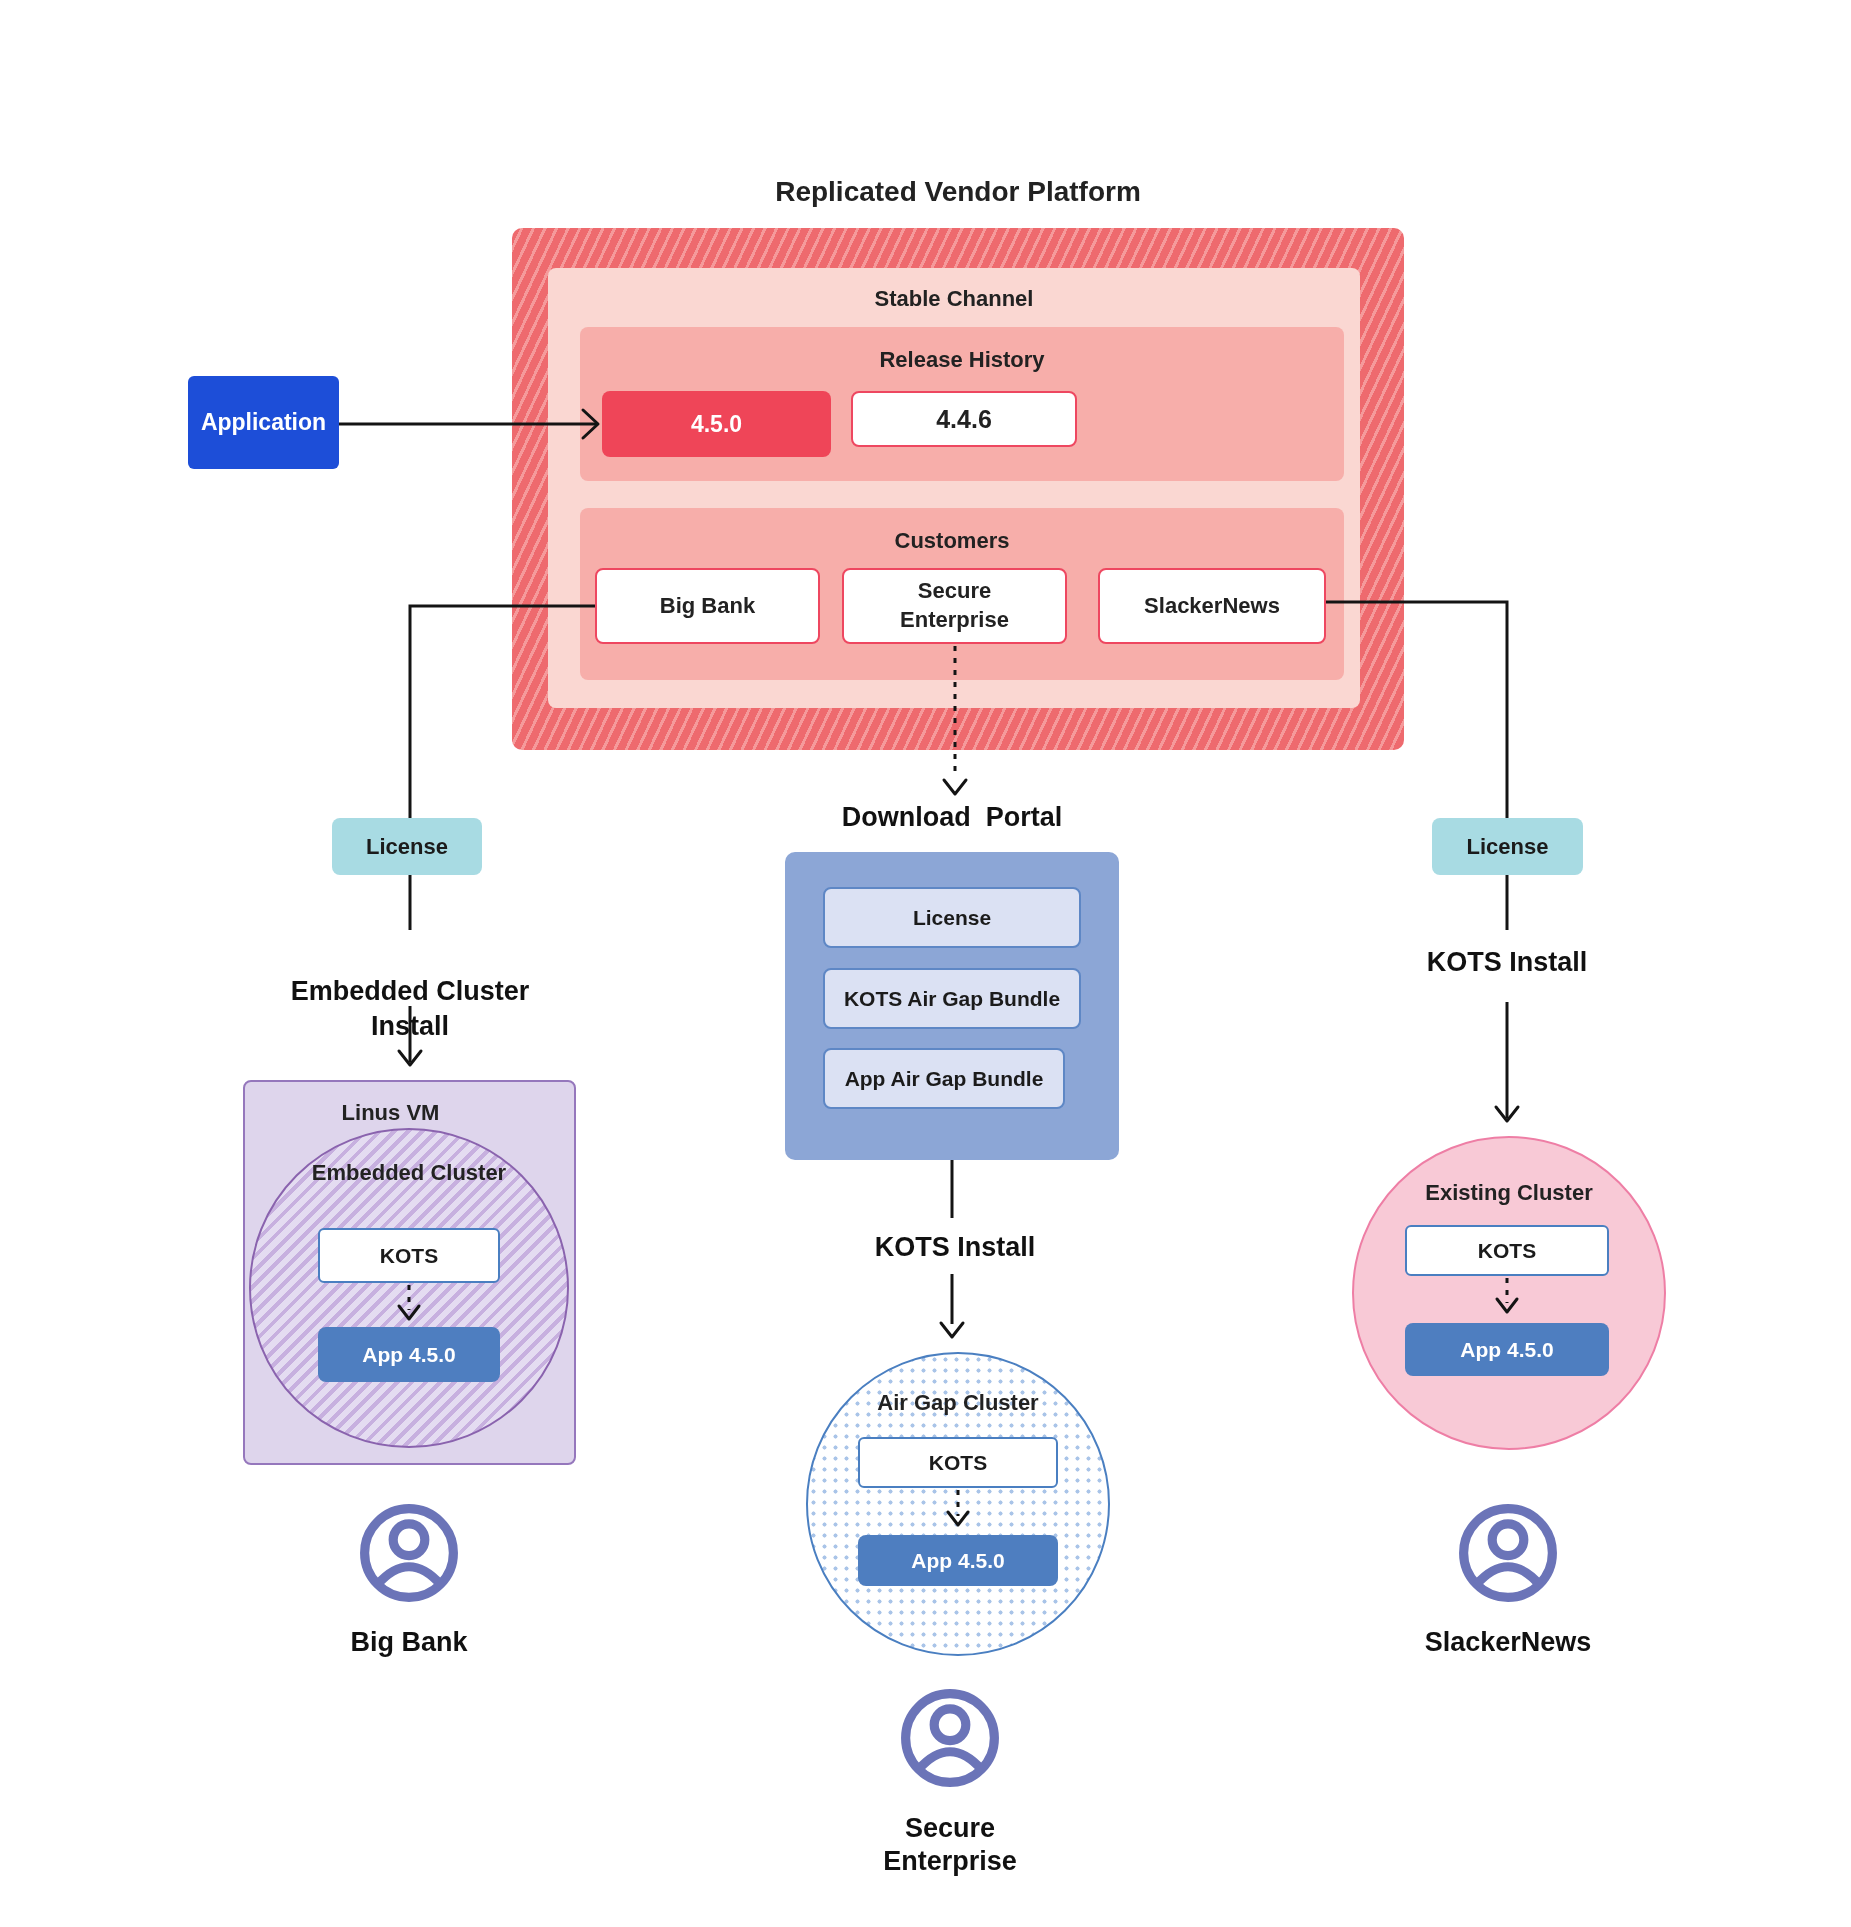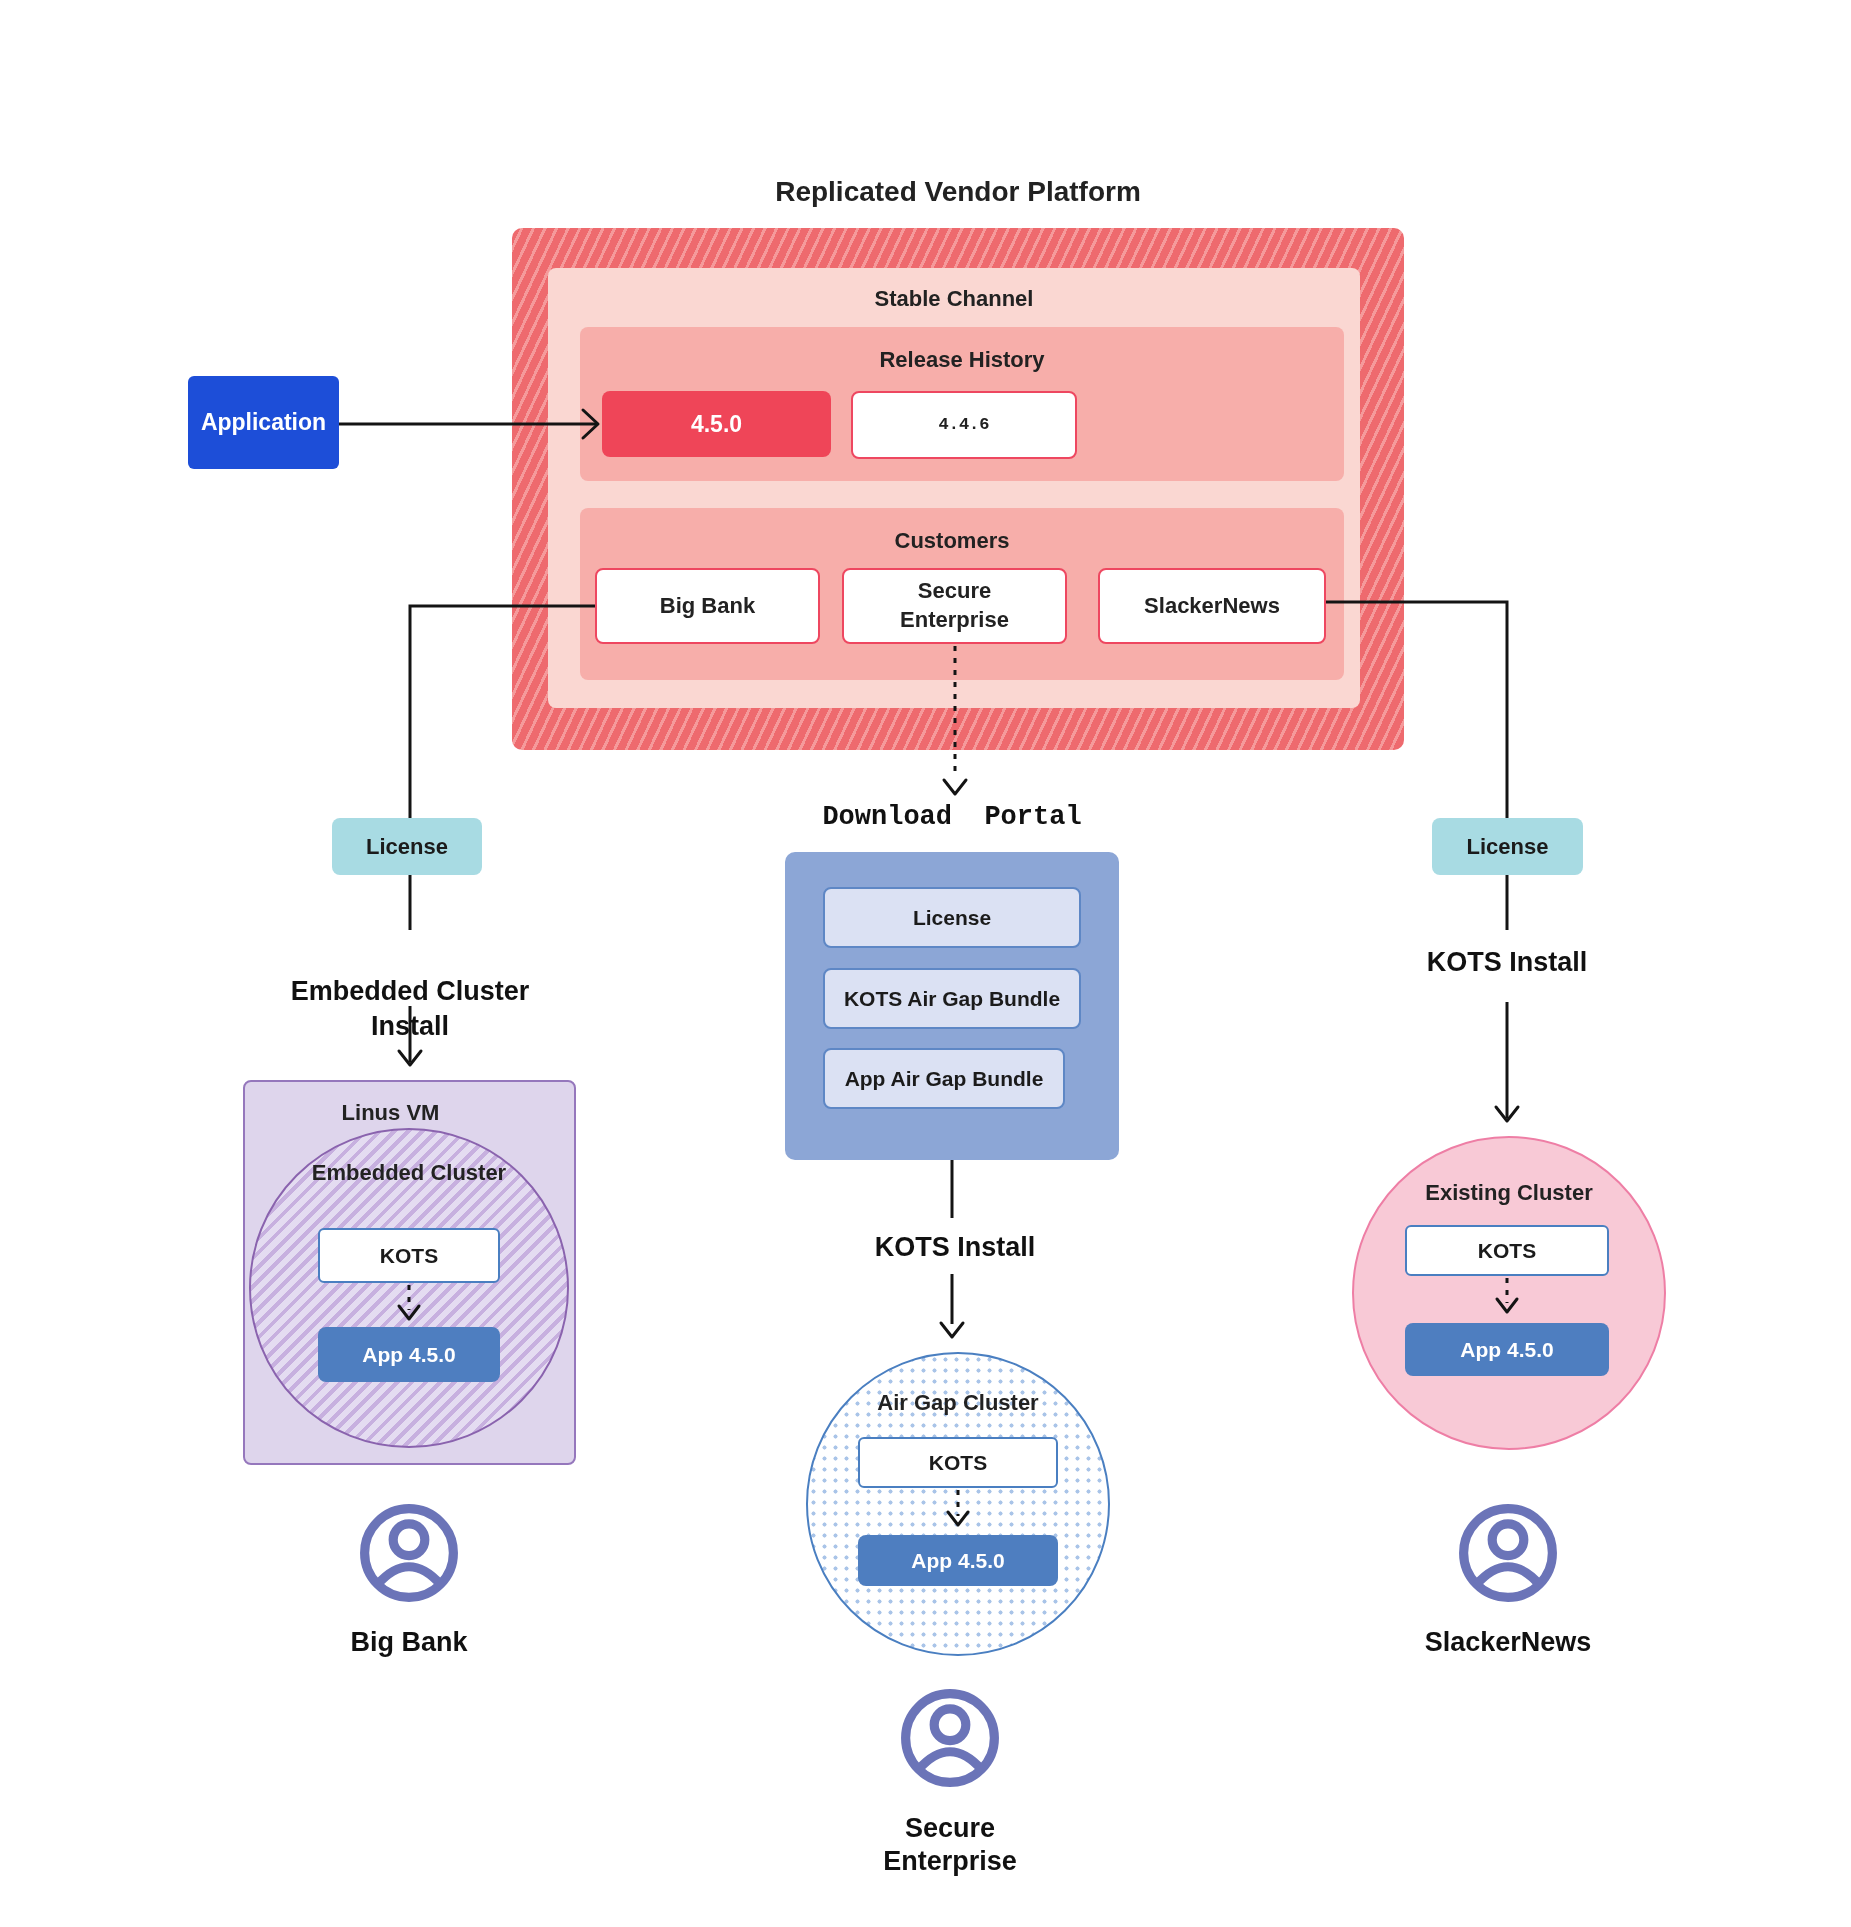--- a/index.html
+++ b/index.html
@@ -46,21 +46,21 @@
   .circle-pink{background:#F8C9D6;border:2.5px solid #EE7EA5;}
   .kots-box{background:#fff;border:2px solid #4A7FC1;border-radius:6px;font-weight:600;font-size:21px;color:#1b1b1b;}
   .app450-box{background:#4E7EC0;border-radius:8px;color:#fff;font-weight:600;font-size:21px;}
   .small-panel-label{font-weight:600;font-size:22px;color:#222;text-align:center;}
   .user-label{font-weight:600;font-size:27px;color:#111;text-align:center;line-height:1.22;}
   .user-icon{color:#6B74B8;}
   svg.connectors{position:absolute;left:0;top:0;pointer-events:none;}
   svg.connectors path{stroke:#141414;stroke-width:3;fill:none;}
   svg.connectors path.dash{stroke-dasharray:5 7;}
   svg.connectors path.head{stroke-linecap:round;stroke-linejoin:round;}
-  .pre{white-space:pre;font-family:Liberation Mono, monospace;}
+  .pre{white-space:pre;}
 </style>
 </head>
 <body>
 
 <div id="canvas">
 
   <div class="abs hatch-red" style="left:512px;top:228px;width:892px;height:522px;"></div>
 
   <div class="abs panel-lightpink" style="left:548px;top:268px;width:812px;height:440px;"></div>
   <div class="abs small-panel-label" style="left:548px;top:286px;width:812px;">Stable Channel</div>
@@ -111,21 +111,21 @@
     <path class="head" d="M948 1512 L958 1525 L968 1512"></path>
     <path class="dash" d="M1507 1278 V1303"></path>
     <path class="head" d="M1497 1299 L1507 1312 L1517 1299"></path>
   </svg>
 
   <div class="abs lbl" style="left:512px;top:176px;width:892px;text-align:center;font-size:28px;">Replicated Vendor Platform</div>
 
   <div class="abs center app-box" style="left:188px;top:376px;width:151px;height:93px;">Application</div>
 
   <div class="abs center release-current" style="left:602px;top:391px;width:229px;height:66px;">4.5.0</div>
-  <div class="abs center wbox-red" style="left:851px;top:391px;width:226px;height:68px;font-size:17px;font-family:Liberation Mono, monospace;">4.4.6</div>
+  <div class="abs center wbox-red" style="left:851px;top:391px;width:226px;height:56px;font-size:25px;">4.4.6</div>
 
   <div class="abs center wbox-red" style="left:595px;top:568px;width:225px;height:76px;">Big Bank</div>
   <div class="abs center wbox-red" style="left:842px;top:568px;width:225px;height:76px;padding:0 45px;">Secure Enterprise</div>
   <div class="abs center wbox-red" style="left:1098px;top:568px;width:228px;height:76px;">SlackerNews</div>
 
   <div class="abs center license-box" style="left:332px;top:818px;width:150px;height:57px;">License</div>
   <div class="abs section-label" style="left:260px;top:938px;width:300px;margin-top:36px;">Embedded Cluster Install</div>
   <div class="abs center kots-box" style="left:318px;top:1228px;width:182px;height:55px;">KOTS</div>
   <div class="abs center app450-box" style="left:318px;top:1327px;width:182px;height:55px;">App 4.5.0</div>
 

